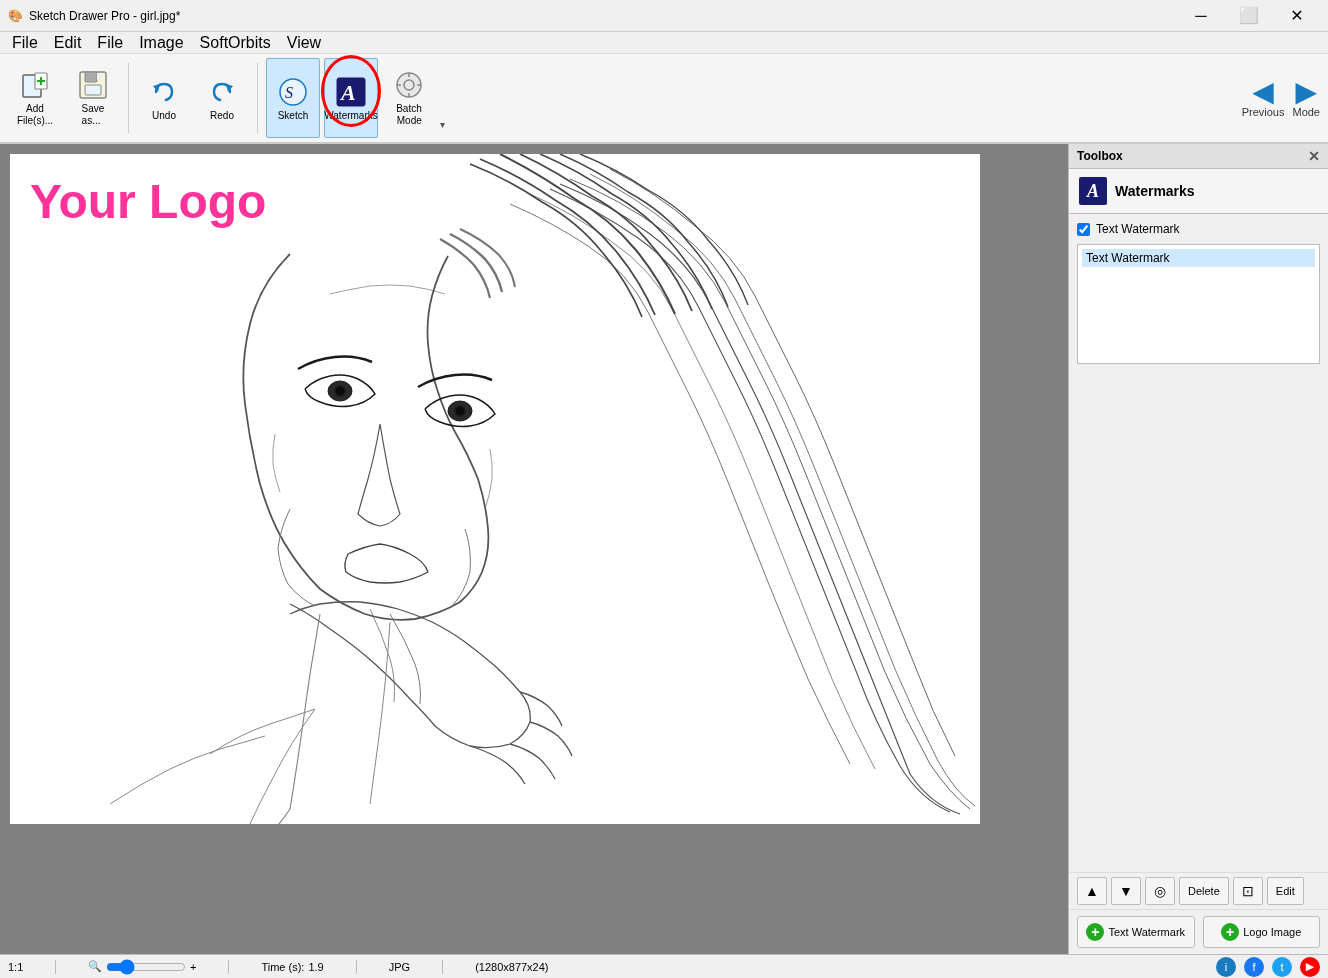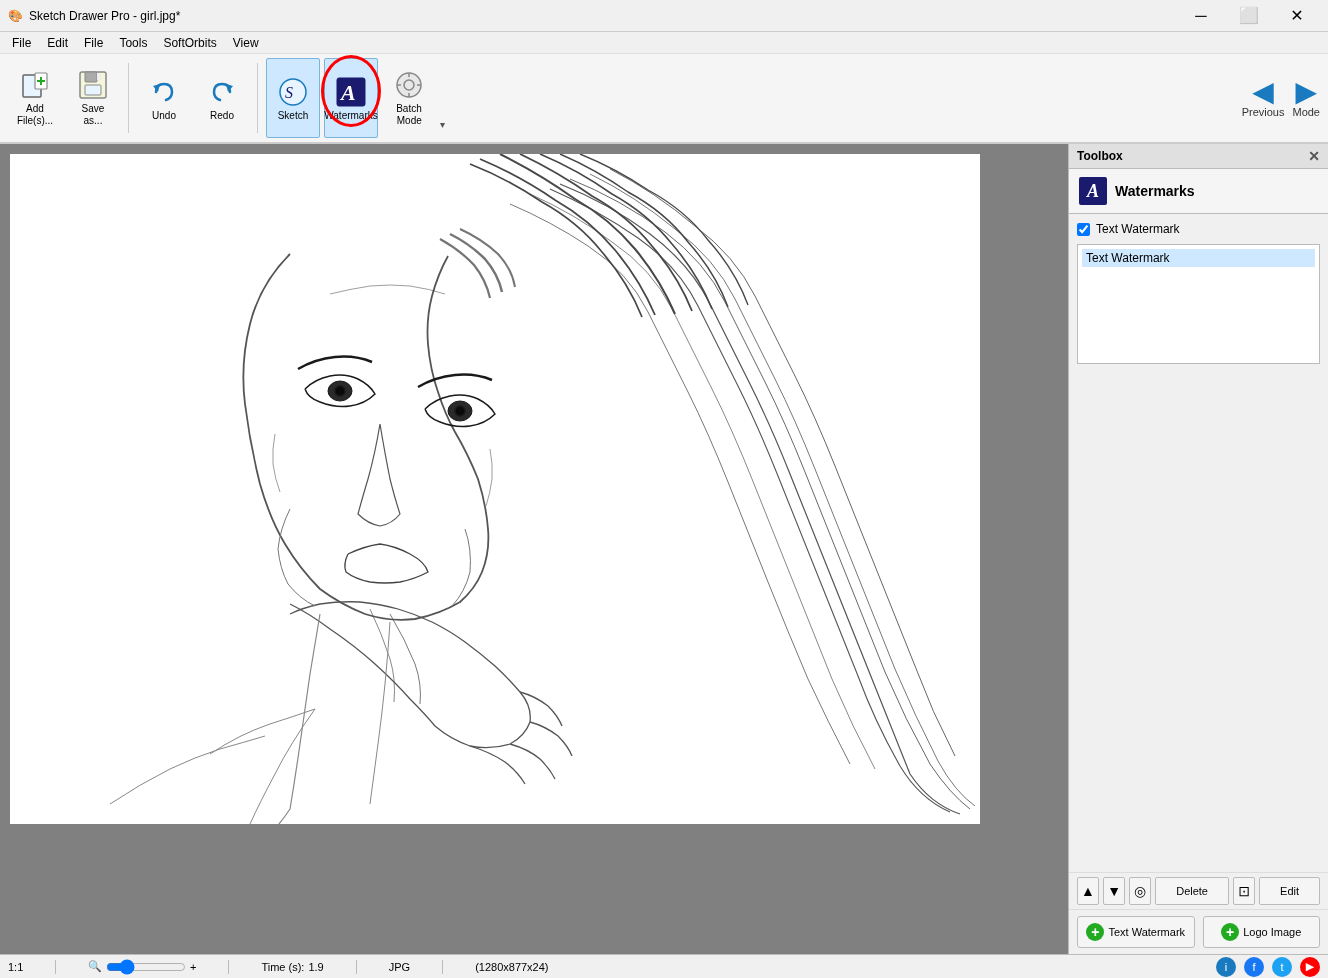--- a/index.html
+++ b/index.html
@@ -12,21 +12,21 @@
     }
     #title-bar-left { display: flex; align-items: center; gap: 6px; font-size: 12px; }
     #title-bar-controls { display: flex; gap: 2px; }
     .win-btn { width: 46px; height: 32px; border: none; background: transparent; cursor: pointer; font-size: 16px; display: flex; align-items: center; justify-content: center; }
 
     
     #menu-bar {
       height: 22px; background: #f0f0f0; display: flex; align-items: center;
       border-bottom: 1px solid #ddd; padding: 0 4px;
     }
-    .menu-item { padding: 2px 8px; cursor: pointer; font-size: 12px; }
+    .menu-item { padding: 2px 8px; cursor: pointer; font-size: 16px; }
 
     
     #toolbar {
       height: 90px; background: #f5f5f5; border-bottom: 2px solid #ccc;
       display: flex; align-items: center; padding: 4px 8px; gap: 4px;
     }
     .tool-btn {
       display: flex; flex-direction: column; align-items: center; justify-content: center;
       width: 54px; height: 80px; cursor: pointer; border: 1px solid transparent; border-radius: 2px;
       font-size: 10px; gap: 2px; background: transparent;
@@ -84,21 +84,21 @@
     #toolbox-action-row {
       display: flex; gap: 4px; padding: 4px 8px; border-top: 1px solid #ddd; border-bottom: 1px solid #ddd;
     }
     .action-icon-btn {
       width: 30px; height: 28px; border: 1px solid #bbb; background: #f5f5f5; cursor: pointer;
       display: flex; align-items: center; justify-content: center; font-size: 14px; border-radius: 2px;
     }
     .action-text-btn {
       height: 28px; border: 1px solid #bbb; background: #f5f5f5; cursor: pointer;
       display: flex; align-items: center; justify-content: center; font-size: 11px; border-radius: 2px;
-      padding: 0 20px;
+      padding: 0 8px;
     }
     #toolbox-add-row {
       display: flex; gap: 8px; padding: 6px 8px;
     }
     .add-btn {
       height: 32px; border: 1px solid #bbb; background: #f5f5f5; cursor: pointer;
       display: flex; align-items: center; justify-content: center; font-size: 11px; border-radius: 3px;
       gap: 4px; padding: 0 8px; flex: 1;
     }
     .add-circle { width: 18px; height: 18px; border-radius: 50%; background: #22aa22; color: white; display: flex; align-items: center; justify-content: center; font-size: 14px; font-weight: bold; flex-shrink: 0; }
@@ -129,21 +129,21 @@
     <button class="win-btn">─</button>
     <button class="win-btn">⬜</button>
     <button class="win-btn close">✕</button>
   </div>
 </div>
 
 <div id="menu-bar">
   <span class="menu-item">File</span>
   <span class="menu-item">Edit</span>
   <span class="menu-item">File</span>
-  <span class="menu-item">Tools</span>
+  <span class="menu-item">Image</span>
   <span class="menu-item">SoftOrbits</span>
   <span class="menu-item">View</span>
 </div>
 
 <div id="toolbar">
 
   <div class="tool-btn">
     <div class="tool-icon">
       <svg width="32" height="32" viewBox="0 0 32 32">
         <rect x="4" y="6" width="18" height="22" rx="1" fill="#e8f4ff" stroke="#666" stroke-width="1.5"></rect>
@@ -157,21 +157,21 @@
 
   <div class="tool-btn">
     <div class="tool-icon">
       <svg width="32" height="32" viewBox="0 0 32 32">
         <rect x="3" y="3" width="26" height="26" rx="2" fill="#f5f5dc" stroke="#888" stroke-width="1.5"></rect>
         <rect x="8" y="3" width="12" height="10" rx="1" fill="#aaa" stroke="#888" stroke-width="1"></rect>
         <rect x="8" y="16" width="16" height="10" rx="1" fill="#e8f4ff" stroke="#888" stroke-width="1"></rect>
         <rect x="20" y="4" width="4" height="7" fill="#eee"></rect>
       </svg>
     </div>
-    <span style="text-align:center;line-height:1.2">Save<br>as...</span>
+    <span style="text-align:left;line-height:1.2">Save<br>as...</span>
   </div>
 
   <div class="tool-separator"></div>
 
   <div class="tool-btn">
     <div class="tool-icon">
       <svg width="32" height="32" viewBox="0 0 32 32">
         <path d="M8 16 Q8 8 16 8 Q24 8 24 16 Q24 22 18 24" fill="none" stroke="#1a7abf" stroke-width="2.5" stroke-linecap="round"></path>
         <polygon points="5,10 12,8 10,16" fill="#1a7abf"></polygon>
       </svg>
@@ -243,20 +243,21 @@
       </div>
     </div>
   </div>
 </div>
 
 <div id="main-layout">
 
   <div id="canvas-area">
     <div id="canvas-content">
 
+      <div class="watermark-text">Your Logo</div>
 
       <svg id="sketch-svg" xmlns="http://www.w3.org/2000/svg" viewBox="0 0 970 670">
         <rect width="970" height="670" fill="white"></rect>
 
         <g stroke="#2a2a2a" stroke-width="1" fill="none" opacity="0.8">
 
           <path d="M550,30 Q600,50 640,80 Q680,110 700,150 Q720,190 740,230 Q760,270 780,320 Q800,370 820,420 Q840,470 860,520 Q880,570 900,620 Q920,650 950,660" stroke-width="1.2"></path>
           <path d="M560,25 Q610,45 655,78 Q695,108 715,148 Q735,188 755,228 Q775,268 795,318 Q815,368 835,418 Q855,468 875,518 Q895,565 920,610 Q940,640 960,655" stroke-width="0.9"></path>
           <path d="M540,35 Q588,56 628,84 Q668,112 688,152 Q708,192 728,232 Q748,272 768,322 Q788,372 808,422 Q828,472 848,522 Q865,568 890,612 Q910,645 940,658" stroke-width="1.1"></path>
           <path d="M580,20 Q625,42 665,75 Q705,105 725,145 Q745,185 765,225 Q785,265 805,315 Q825,365 845,415 Q865,465 885,515 Q905,562 928,607 Q945,638 965,652" stroke-width="0.8"></path>

